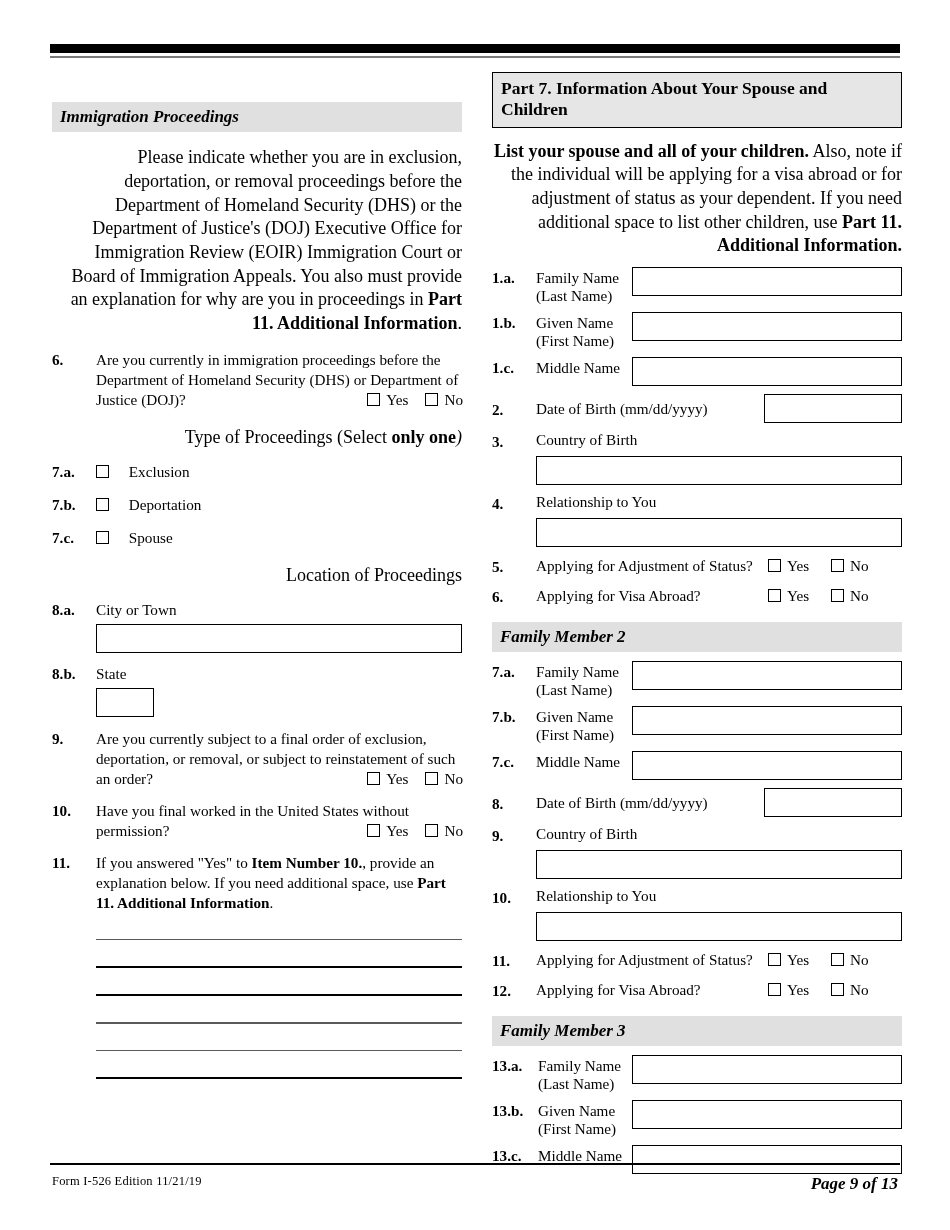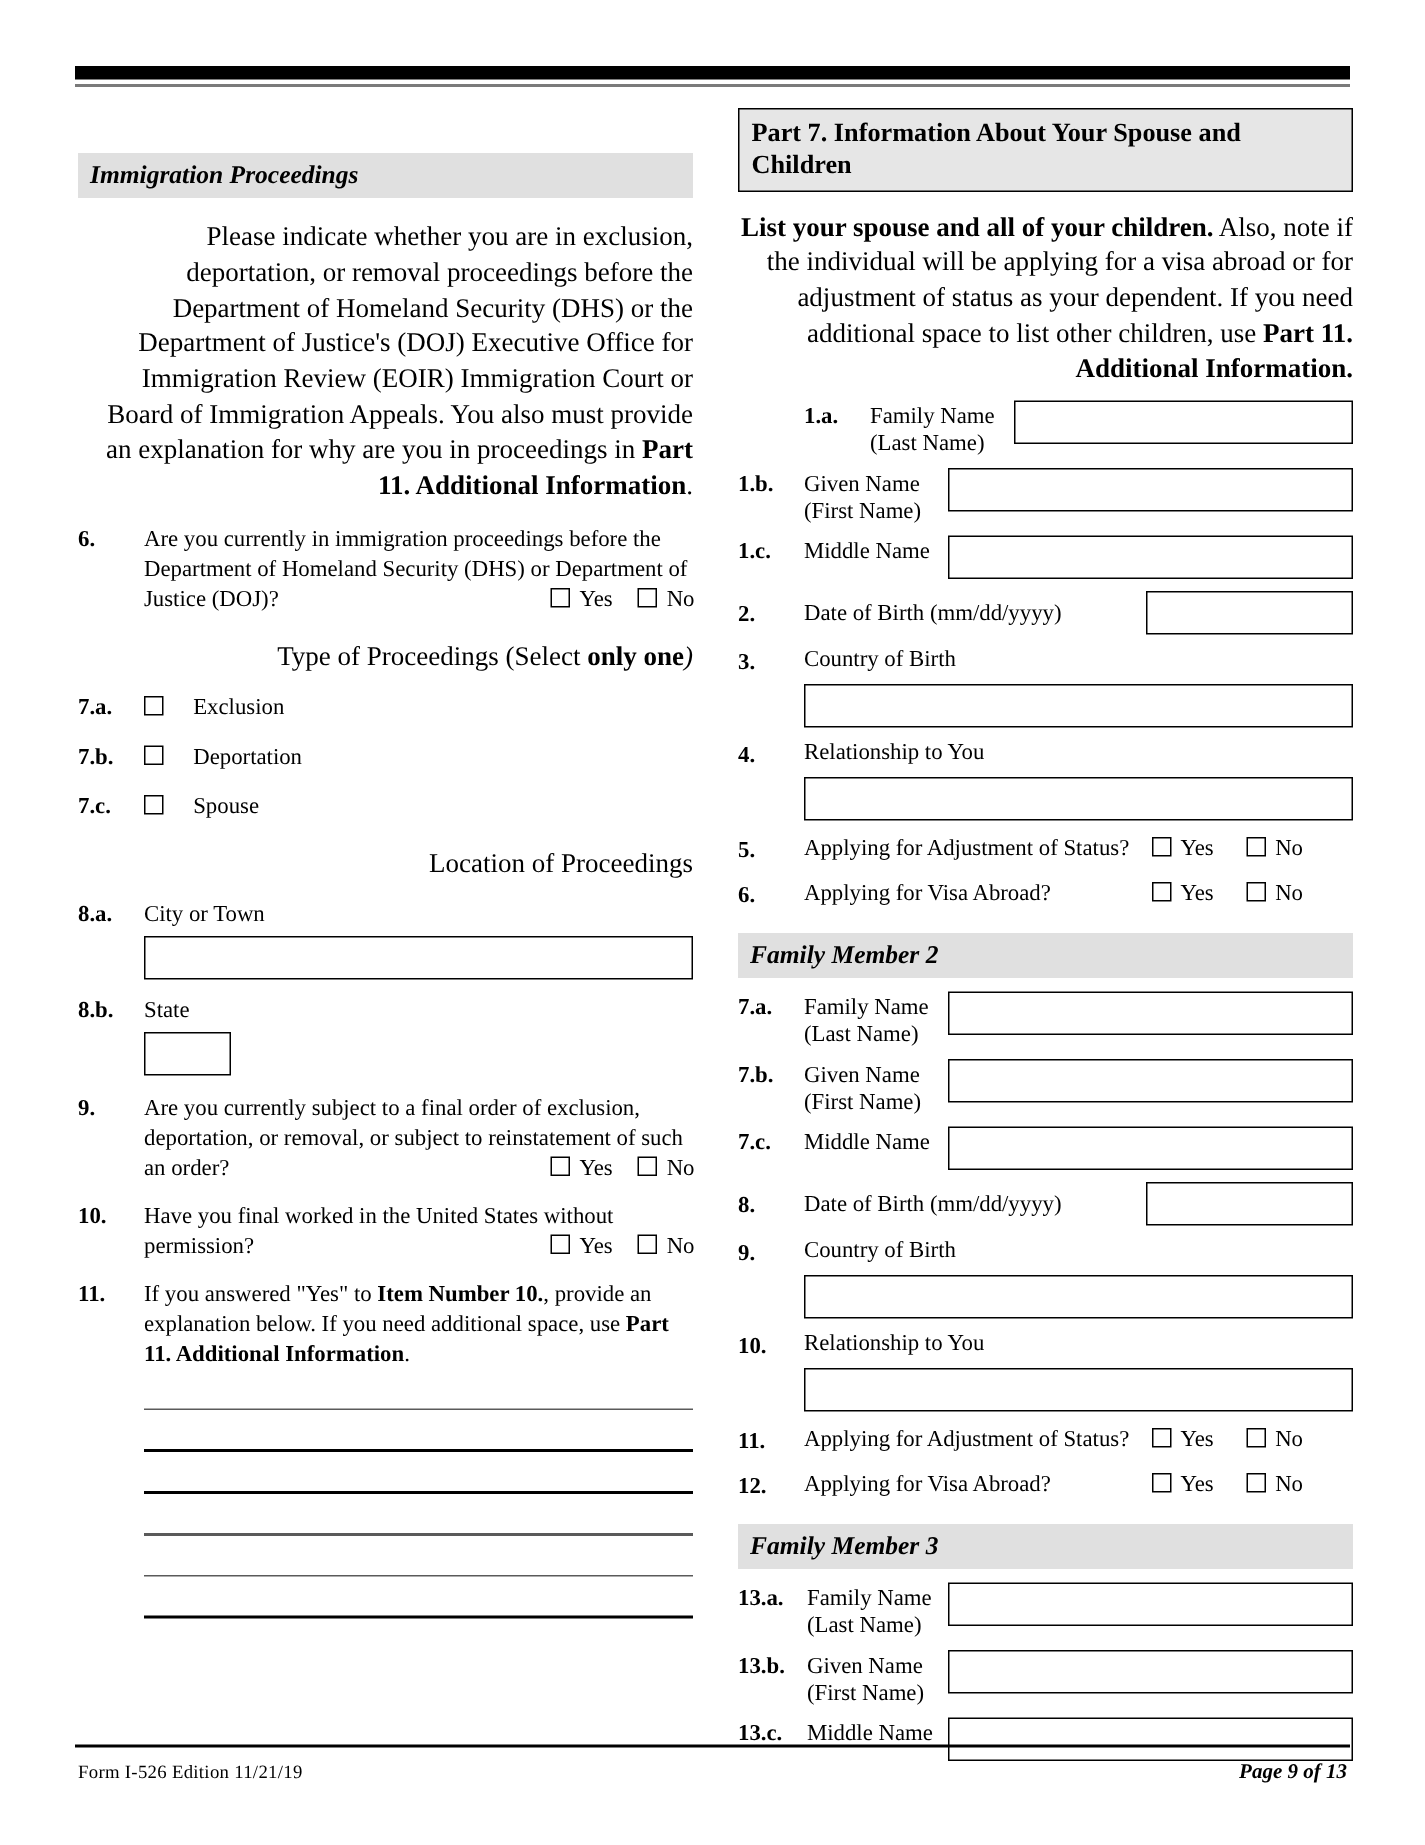--- a/index.html
+++ b/index.html
@@ -14,21 +14,21 @@
   }
   .page { position:absolute; left:0; top:0; width:950px; height:1230px; }
 
   
   .top-bar { position:absolute; left:50px; top:44px; width:850px; height:9px; background:#000; }
   .top-bar-thin { position:absolute; left:50px; top:56px; width:850px; height:2px; background:#7a7a7a; }
 
   
   .footer-rule { position:absolute; left:50px; top:1163px; width:850px; height:2px; background:#000; }
   .footer-left { position:absolute; left:52px; top:1174px; font-size:12.5px; letter-spacing:.2px; }
-  .footer-right{ position:absolute; right:52px; top:1174px; font-size:14px; font-weight:bold; font-style:italic; }
+  .footer-right{ position:absolute; right:52px; top:1174px; font-size:17px; font-weight:bold; font-style:italic; }
 
   
   .col-left  { position:absolute; left:52px;  top:82px; width:410px; }
   .col-right { position:absolute; left:492px; top:72px; width:410px; }
 
   
   .part-head {
     border:1.6px solid #000;
     background:#e6e6e6;
     padding:5px 8px 6px 8px;
@@ -199,21 +199,21 @@
       <b>Part 7. Information About Your Spouse and Children</b>
     </div>
 
     <div class="para" style="margin-top:12px;">
       <b>List your spouse and all of your children.</b><span>  Also, note if the individual will be applying for a visa abroad or for adjustment of status as your dependent.  If you need additional space to list other children, use </span><b>Part 11. Additional Information.</b>
     </div>
 
 
     <div style="margin-top:9px;">
 
-      <div class="row" style="margin-bottom:7px;margin-left:44px;">
+      <div class="row" style="margin-bottom:7px;">
         <div class="rn">1.a.</div>
         <div class="rl">
           <div>Family Name</div>
           <div>(Last Name)</div>
         </div>
         <div class="rb">
             <div class="tbox"></div>
           </div>
       </div>
 

